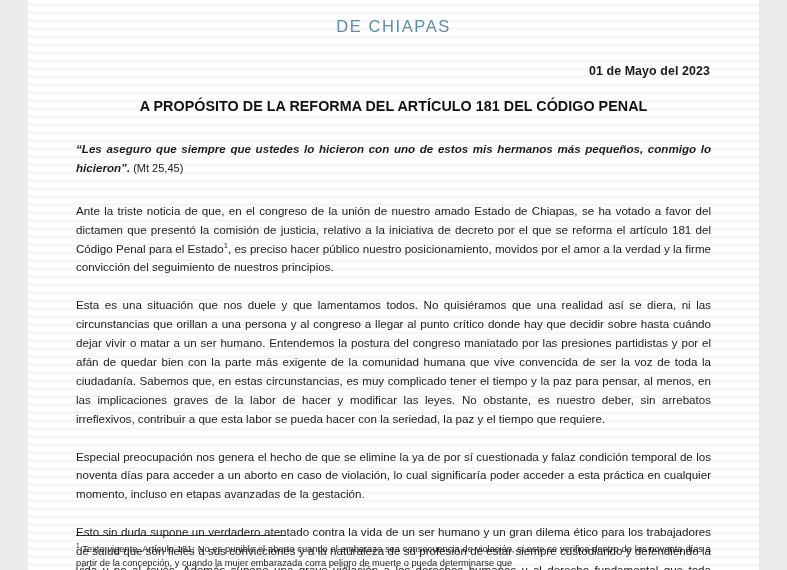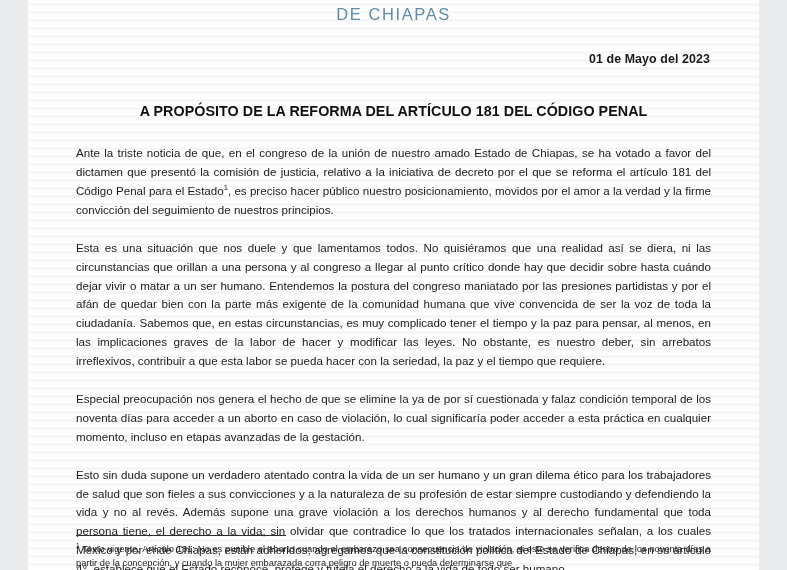--- a/index.html
+++ b/index.html
@@ -43,21 +43,21 @@
         rgba(255,255,255,0) 3px,
         rgba(223,227,231,0.55) 4px,
         rgba(240,243,245,0.35) 6px,
         rgba(255,255,255,0) 8px
       );
     opacity: .85;
   }
   .page-inner {
     position: relative;
     z-index: 2;
-    padding: 4px 48px;
+    padding: 16px 48px;
     box-sizing: border-box;
     height: 100%;
   }
 
   
   .logo-row {
     text-align: center;
     padding-top: 1px;
     height: 22px;
   }
@@ -78,21 +78,21 @@
     font-size: 12.4px;
     font-weight: bold;
     color: #1a1a1a;
     letter-spacing: .1px;
   }
   .doc-title {
     text-align: center;
     font-size: 14.3px;
     font-weight: bold;
     color: #111111;
-    margin-top: 36px;
+    margin-top: 19px;
     letter-spacing: .05px;
     line-height: 1.2;
   }
 
   
   .quote {
     margin-top: 25px;
     font-size: 11.6px;
     line-height: 1.62;
     color: #1b1b1b;
@@ -164,20 +164,23 @@
       <div class="logo-row">
         <span class="logo-text">DE CHIAPAS</span>
       </div>
 
       <div class="date-row">
         <span class="date-text">01 de Mayo del 2023</span>
       </div>
 
       <div class="doc-title">A PROPÓSITO DE LA REFORMA DEL ARTÍCULO 181 DEL CÓDIGO PENAL</div>
 
+      <div class="quote">
+        <span class="q-main">“Les aseguro que siempre que ustedes lo hicieron con uno de estos mis hermanos más pequeños, conmigo lo hicieron”.</span><span class="q-ref"> (Mt 25,45)</span>
+      </div>
 
       <p class="para" style="margin-top:24px;">
         <span>Ante la triste noticia de que, en el congreso de la unión de nuestro amado Estado de Chiapas, se ha votado a favor del dictamen que presentó la comisión de justicia, relativo a la iniciativa de decreto por el que se reforma el artículo 181 del Código Penal para el Estado</span><sup class="fn">1</sup><span>, es preciso hacer público nuestro posicionamiento, movidos por el amor a la verdad y la firme convicción del seguimiento de nuestros principios.</span>
       </p>
 
       <p class="para">Esta es una situación que nos duele y que lamentamos todos. No quisiéramos que una realidad así se diera, ni las circunstancias que orillan a una persona y al congreso a llegar al punto crítico donde hay que decidir sobre hasta cuándo dejar vivir o matar a un ser humano. Entendemos la postura del congreso maniatado por las presiones partidistas y por el afán de quedar bien con la parte más exigente de la comunidad humana que vive convencida de ser la voz de toda la ciudadanía. Sabemos que, en estas circunstancias, es muy complicado tener el tiempo y la paz para pensar, al menos, en las implicaciones graves de la labor de hacer y modificar las leyes. No obstante, es nuestro deber, sin arrebatos irreflexivos, contribuir a que esta labor se pueda hacer con la seriedad, la paz y el tiempo que requiere.</p>
 
       <p class="para">Especial preocupación nos genera el hecho de que se elimine la ya de por sí cuestionada y falaz condición temporal de los noventa días para acceder a un aborto en caso de violación, lo cual significaría poder acceder a esta práctica en cualquier momento, incluso en etapas avanzadas de la gestación.</p>
 
       <p class="para">Esto sin duda supone un verdadero atentado contra la vida de un ser humano y un gran dilema ético para los trabajadores de salud que son fieles a sus convicciones y a la naturaleza de su profesión de estar siempre custodiando y defendiendo la vida y no al revés. Además supone una grave violación a los derechos humanos y al derecho fundamental que toda persona tiene, el derecho a la vida; sin olvidar que contradice lo que los tratados internacionales señalan, a los cuales México y por ende Chiapas, están adheridos; agregamos que la constitución política del Estado de Chiapas, en su artículo 4°, establece que el Estado reconoce, protege y tutela el derecho a la vida de todo ser humano</p>

